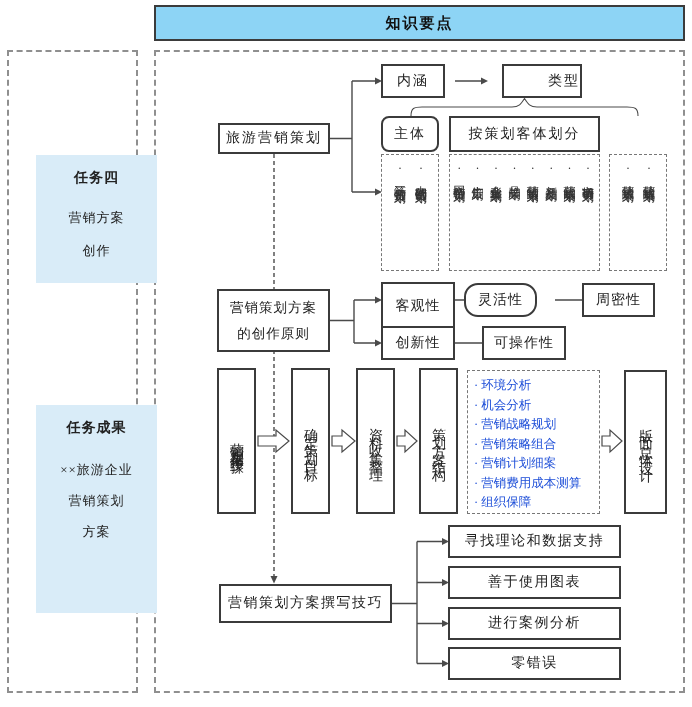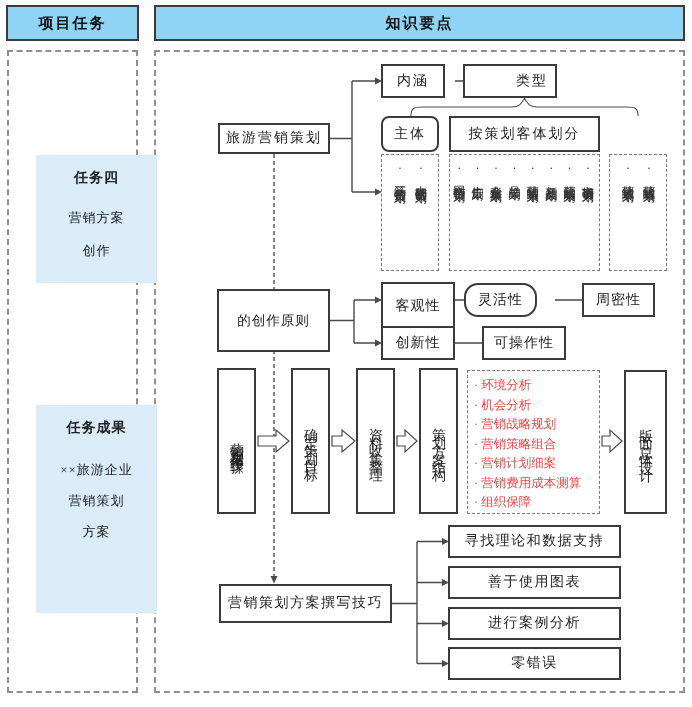--- a/index.html
+++ b/index.html
@@ -17,21 +17,21 @@
        font-size:14px;z-index:2;text-align:center;line-height:1.2;}
   .dash{background:#fff;border:1px dashed #777;z-index:2;}
   .vcols{writing-mode:vertical-rl;text-orientation:upright;z-index:2;}
   .vcol{display:block;font-size:12px;letter-spacing:1px;color:#333;}
   .vcol::before{content:"·";}
   .vstep{background:#fff;border:2px solid #3b3b3b;display:flex;align-items:center;justify-content:center;z-index:2;}
   .vstep span{writing-mode:vertical-rl;text-orientation:upright;font-size:14px;}
   .ls8 span{letter-spacing:8px;}
   .ls3 span{letter-spacing:2.5px;}
   .list{padding:5px 0 0 6px;}
-  .litem{font-size:12.5px;line-height:19.5px;white-space:nowrap;color:#ef4444;}
+  .litem{font-size:12.5px;line-height:19.5px;white-space:nowrap;color:#1d4ed8;}
   .litem::before{content:"·";margin-right:3px;}
   .two-line{flex-direction:column;font-size:13.5px;line-height:26px;letter-spacing:1px;}
   svg.wires{position:absolute;left:0;top:0;z-index:1;pointer-events:none;}
 </style>
 </head>
 <body>
 
 <div class="stage">
 
   <svg class="wires" width="692" height="707" viewBox="0 0 692 707">
@@ -55,42 +55,41 @@
       <path d="M442,660 L449,663.5 L442,667 Z"></path>
     </g>
     <g fill="#ffffff" stroke="#4a4a4a" stroke-width="1.2">
       <path d="M258,436 H276 V430 L289,441 L276,452 V446 H258 Z"></path>
       <path d="M332,436 H342 V430 L355,441 L342,452 V446 H332 Z"></path>
       <path d="M397,436 H405 V430 L417,441 L405,452 V446 H397 Z"></path>
       <path d="M602,436 H610 V430 L622,441 L610,452 V446 H602 Z"></path>
     </g>
   </svg>
 
-  <div class="abs hdr" style="left:6px;top:5px;width:133px;height:36px;">项目任务</div>
   <div class="abs panel-dashed" style="left:7px;top:50px;width:131px;height:643px;"></div>
 
   <div class="abs bluebox" style="left:36px;top:155px;width:121px;height:128px;padding-top:14px;">
     <div class="btitle" style="margin-bottom:22px;">任务四</div>
     <div class="bline" style="margin-bottom:15px;">营销方案</div>
     <div class="bline">创作</div>
   </div>
 
   <div class="abs bluebox" style="left:36px;top:405px;width:121px;height:208px;padding-top:14px;">
     <div class="btitle" style="margin-bottom:24px;">任务成果</div>
     <div class="bline" style="margin-bottom:13px;">××旅游企业</div>
     <div class="bline" style="margin-bottom:13px;">营销策划</div>
     <div class="bline">方案</div>
   </div>
 
   <div class="abs hdr" style="left:154px;top:5px;width:531px;height:36px;">知识要点</div>
   <div class="abs panel-dashed" style="left:154px;top:50px;width:531px;height:643px;"></div>
 
   <div class="abs box" style="left:218px;top:123px;width:112px;height:31px;letter-spacing:2px;">旅游营销策划</div>
   <div class="abs box" style="left:381px;top:64px;width:64px;height:34px;letter-spacing:2px;">内涵</div>
-  <div class="abs box" style="left:463px;top:64px;width:94px;height:34px;letter-spacing:2px;padding-left:44px;">类型</div>
+  <div class="abs box" style="left:502px;top:64px;width:80px;height:34px;letter-spacing:2px;padding-left:44px;">类型</div>
 
   <div class="abs box" style="left:381px;top:116px;width:58px;height:36px;letter-spacing:2px;border-radius:8px;">主体</div>
   <div class="abs box" style="left:449px;top:116px;width:151px;height:36px;letter-spacing:2px;">按策划客体划分</div>
 
   <div class="abs dash vcols" style="left:381px;top:154px;width:58px;height:117px;padding:6px 7px 0 0;">
     <span class="vcol" style="line-height:21px;">内部的营销策划</span>
     <span class="vcol" style="line-height:21px;">第三方营销策划</span>
   </div>
 
   <div class="abs dash vcols" style="left:449px;top:154px;width:151px;height:117px;padding:6px 2px 0 0;">
@@ -103,20 +102,21 @@
     <span class="vcol" style="line-height:18.4px;">广告策划</span>
     <span class="vcol" style="line-height:18.4px;">网络营销策划</span>
   </div>
 
   <div class="abs dash vcols" style="left:609px;top:154px;width:58px;height:117px;padding:6px 7px 0 0;">
     <span class="vcol" style="line-height:21px;">营销战略策划</span>
     <span class="vcol" style="line-height:21px;">营销战术策划</span>
   </div>
 
   <div class="abs box two-line" style="left:217px;top:289px;width:113px;height:63px;">
+    <span>营销策划方案</span>
     <span>的创作原则</span>
   </div>
   <div class="abs box" style="left:381px;top:282px;width:74px;height:48px;letter-spacing:1px;">客观性</div>
   <div class="abs box" style="left:464px;top:283px;width:73px;height:34px;letter-spacing:1px;border-radius:14px;">灵活性</div>
   <div class="abs box" style="left:582px;top:283px;width:73px;height:34px;letter-spacing:1px;">周密性</div>
   <div class="abs box" style="left:381px;top:326px;width:74px;height:34px;letter-spacing:1px;">创新性</div>
   <div class="abs box" style="left:482px;top:326px;width:84px;height:34px;letter-spacing:1px;">可操作性</div>
 
   <div class="abs vstep ls3" style="left:217px;top:368px;width:39px;height:146px;">
     <span>营销方案创作步骤</span>

